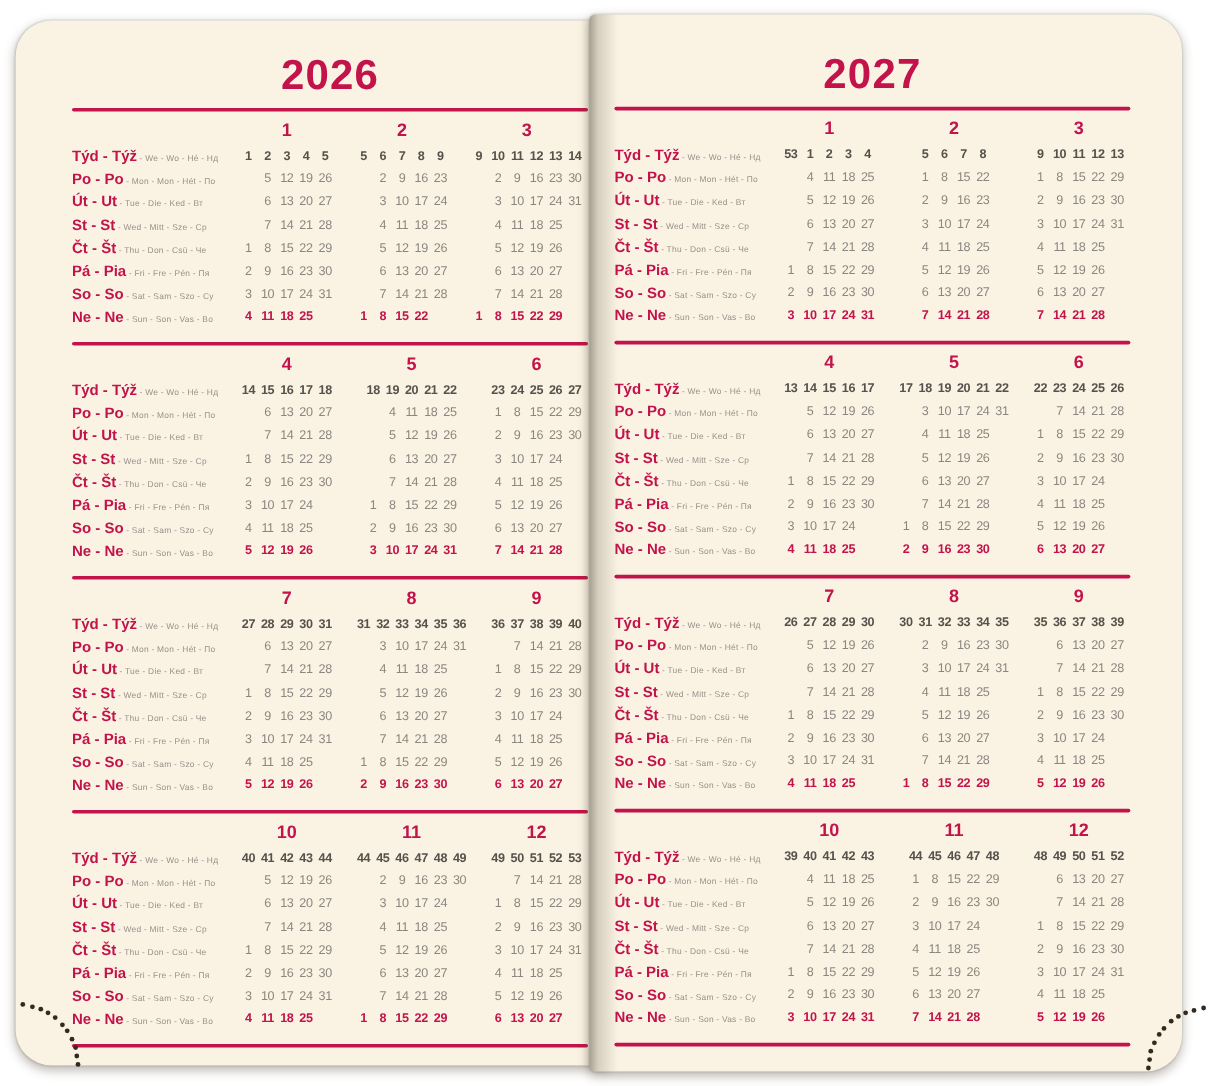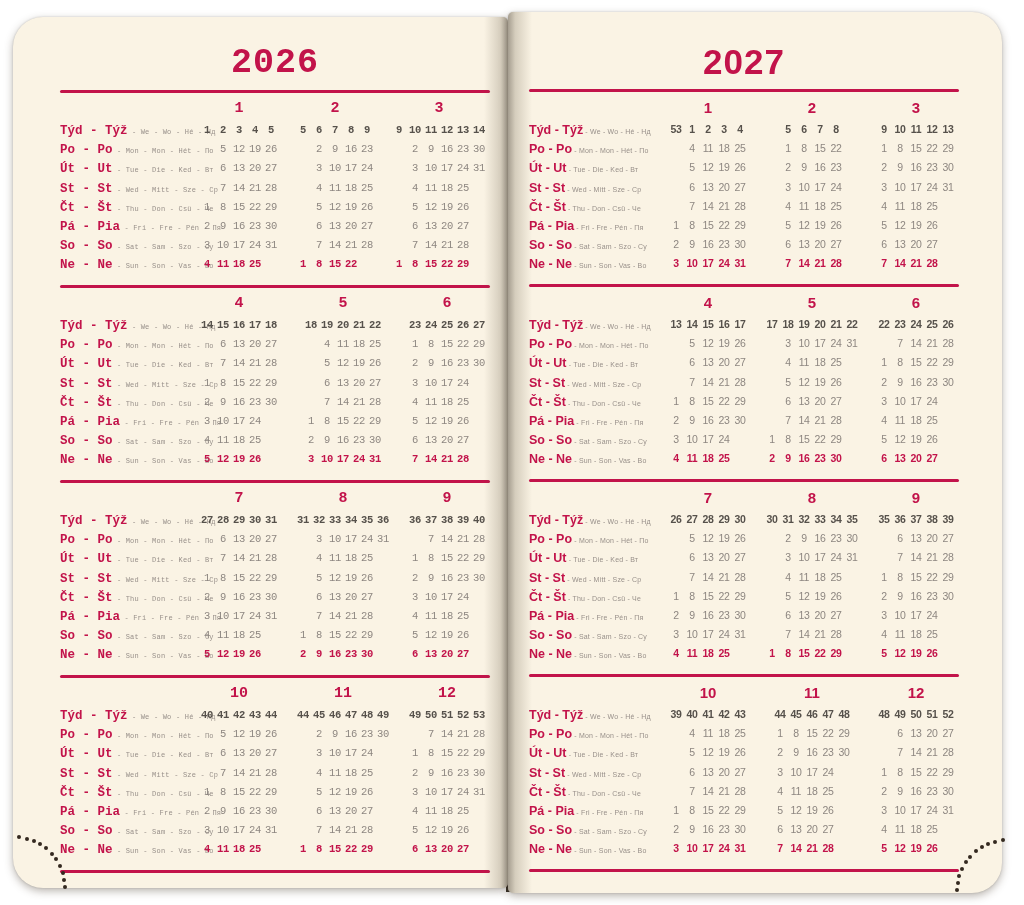--- a/index.html
+++ b/index.html
@@ -2,22 +2,22 @@
 <html><head>
 <meta charset="utf-8">
 <style>
   html,body{margin:0;padding:0}
   body{width:1024px;height:905px;background:#ffffff;overflow:hidden;position:relative;
        font-family:"Liberation Sans","DejaVu Sans",sans-serif;}
   #spine{position:absolute;left:506px;top:14px;width:13px;height:878px;z-index:1;
          background:linear-gradient(to bottom,#ffffff 0%,#e8e1d2 18%,#9a8f80 45%,#5c5247 72%,#332c24 100%);}
   .page{position:absolute;background:#faf3e4;z-index:2;
         box-shadow:0 3px 9px rgba(70,58,42,.38),0 0 2px rgba(0,0,0,.18);}
-  .page.left{left:13px;top:17px;width:495px;height:871px;border-radius:30px 5px 5px 30px;font-family:Liberation Mono, monospace;}
-  .page.right{left:508px;top:12px;width:494px;height:881px;border-radius:5px 30px 30px 5px;}
+  .page.left{left:13px;top:17px;width:495px;height:871px;border-radius:30px 5px 5px 30px;}
+  .page.right{left:491px;top:12px;width:494px;height:881px;border-radius:5px 30px 30px 5px;}
   .page.left::after{content:"";position:absolute;right:0;top:0;bottom:0;width:24px;border-radius:0 5px 5px 0;
         background:linear-gradient(to right,rgba(104,92,72,0) 0%,rgba(104,92,72,.25) 70%,rgba(62,53,40,.45) 100%);}
   .page.right::before{content:"";position:absolute;left:0;top:0;bottom:0;width:24px;border-radius:5px 0 0 5px;
         background:linear-gradient(to left,rgba(104,92,72,0) 0%,rgba(104,92,72,.25) 70%,rgba(62,53,40,.45) 100%);}
   .content{position:absolute;top:0;width:430px;}
   .page.left  .content{left:47px;}
   .page.right .content{left:21px;top:4px;}
   .year-title{padding-top:26px;margin-bottom:7px;text-align:center;
         font-size:35px;font-weight:bold;letter-spacing:1px;color:#c2134a;}
   .rule{height:2.5px;background:#c2134a;border-radius:1.5px;}

